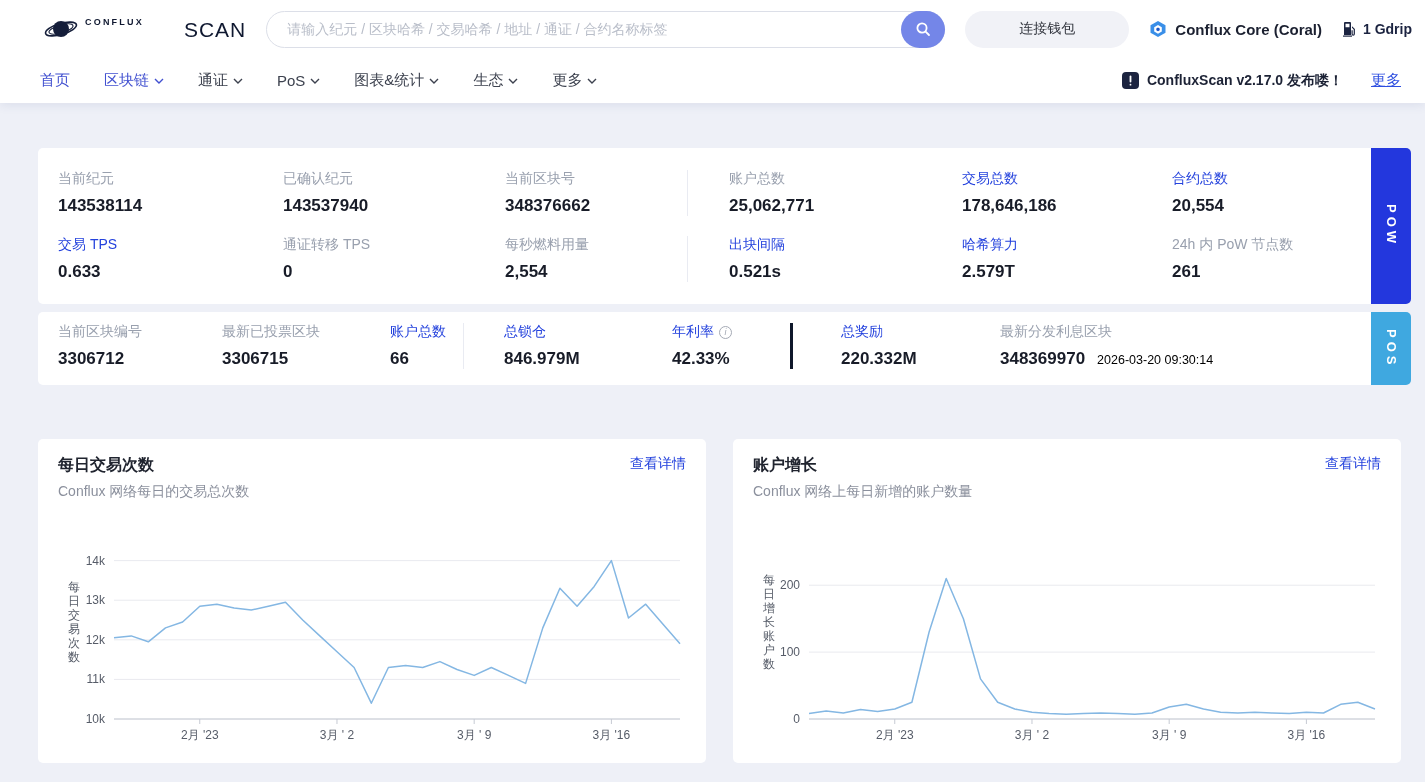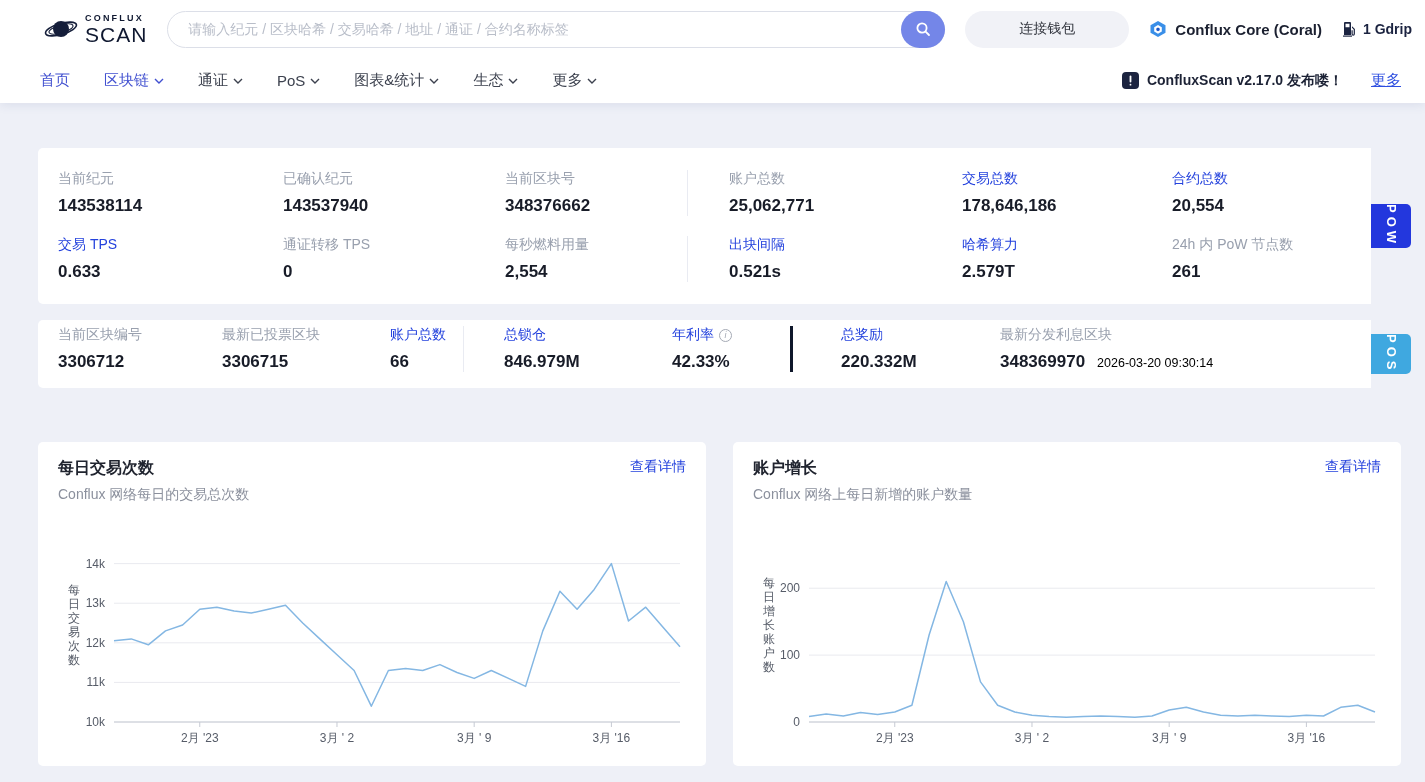--- a/index.html
+++ b/index.html
@@ -7,48 +7,48 @@
   body{
     background:#eef0f7;
     font-family:"Liberation Sans","DejaVu Sans",sans-serif;
     overflow:hidden;
     color:#1b1f2a;
   }
   
   .header{background:#fff;box-shadow:0 2px 10px rgba(50,65,130,.10);position:relative;z-index:2;}
   .header-top{display:flex;align-items:center;height:58px;padding:0 13px 0 40px;gap:20px;}
   .logo{display:flex;align-items:center;gap:7px;cursor:pointer;flex:0 0 auto;}
-  .logo-text{display:flex;flex-direction:column;line-height:1;color:#0f1830;}
+  .logo-text{display:flex;flex-direction:row;line-height:1;color:#0f1830;gap:40px;}
   .logo-top{font-size:9px;font-weight:700;letter-spacing:2.2px;}
   .logo-bottom{font-size:21px;font-weight:400;letter-spacing:1px;margin-top:1px;}
   .search-wrap{flex:1;max-width:805px;position:relative;}
   .search-input{width:100%;height:37px;border:1px solid #dcdfe8;border-radius:19px;padding:0 54px 0 20px;font-size:14px;color:#333;outline:none;background:#fff;font-family:inherit;}
   .search-input::placeholder{color:#b9bec9;}
   .search-btn{position:absolute;right:0;top:0;width:44px;height:37px;border-radius:19px;background:#7486e8;border:none;display:flex;align-items:center;justify-content:center;cursor:pointer;}
   .wallet-btn{height:37px;padding:0 54px;border-radius:19px;background:#f1f2f7;border:none;font-size:14px;color:#33363f;cursor:pointer;white-space:nowrap;font-family:inherit;}
   .network{display:flex;align-items:center;gap:8px;font-weight:700;font-size:15px;color:#1b2030;cursor:pointer;white-space:nowrap;}
   .gas{display:flex;align-items:center;gap:6px;font-size:14px;font-weight:600;color:#1b2340;cursor:pointer;white-space:nowrap;}
   .header-nav{display:flex;align-items:center;height:45px;padding:0 24px 0 40px;gap:34px;font-size:15px;}
   .nav-item{display:flex;align-items:center;gap:5px;color:#3c414e;cursor:pointer;text-decoration:none;}
   .nav-item.blue{color:#4150d0;font-family:Liberation Serif, serif;}
   .nav-right{margin-left:auto;display:flex;}
   .announce{display:flex;align-items:center;gap:8px;cursor:pointer;}
   .announce-text{font-weight:700;font-size:14px;color:#1c2235;}
   .more-link{color:#2e4fe0;font-size:15px;margin-left:28px;text-decoration:underline;cursor:pointer;}
   
   .main{padding:45px 14px 0 38px;}
-  .stat-section{display:flex;margin-bottom:16px;align-items:center;}
+  .stat-section{display:flex;margin-bottom:8px;}
   .stat-card{flex:1;background:#fff;border-radius:5px 0 0 5px;}
   .side-tab{width:40px;display:flex;align-items:center;justify-content:center;color:#fff;
     font-weight:700;font-size:13px;letter-spacing:4px;border-radius:0 5px 5px 0;
     writing-mode:vertical-rl;cursor:pointer;}
   .pow-tab{background:#2337dd;}
   .pos-tab{background:#3fa8e0;}
   .pow-grid{display:grid;grid-template-columns:225px 222px 182px 275px 210px 1fr;row-gap:20px;padding:22px 0 22px 20px;}
-  .pos-grid{display:grid;grid-template-columns:164px 168px 73px 209px 118px 210px 1fr;padding:6px 0 16px 20px;}
+  .pos-grid{display:grid;grid-template-columns:164px 168px 73px 209px 118px 210px 1fr;padding:11px 0 16px 20px;}
   .pow-grid .stat:nth-child(4),.pow-grid .stat:nth-child(10){border-left:1px solid #e9ebf2;padding-left:41px;}
   .pos-grid .stat:nth-child(4){border-left:1px solid #e9ebf2;padding-left:40px;}
   .pos-grid .stat:nth-child(6){border-left:3px solid #0f172a;padding-left:48px;}
   .stat-label{font-size:14px;color:#99a0ae;margin-bottom:8px;display:flex;align-items:center;white-space:nowrap;}
   .stat-label.link{color:#2442dd;cursor:pointer;}
   .stat-value{font-size:17px;font-weight:700;color:#181c28;display:flex;align-items:baseline;gap:12px;white-space:nowrap;}
   .timestamp{font-size:12.5px;font-weight:400;color:#000000;}
   .info-icon{width:13px;height:13px;border:1px solid #a5aab5;border-radius:50%;color:#a5aab5;font-size:9px;display:inline-flex;align-items:center;justify-content:center;margin-left:5px;font-weight:400;font-style:italic;}
   
   .charts{display:flex;gap:27px;margin-right:10px;margin-top:22px;}

